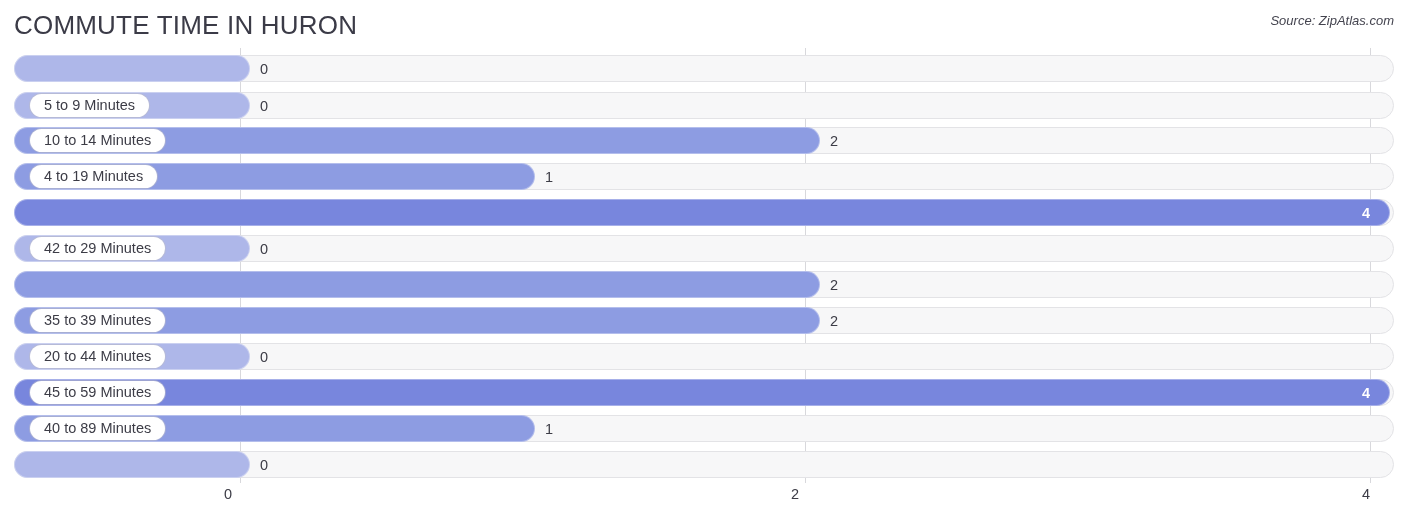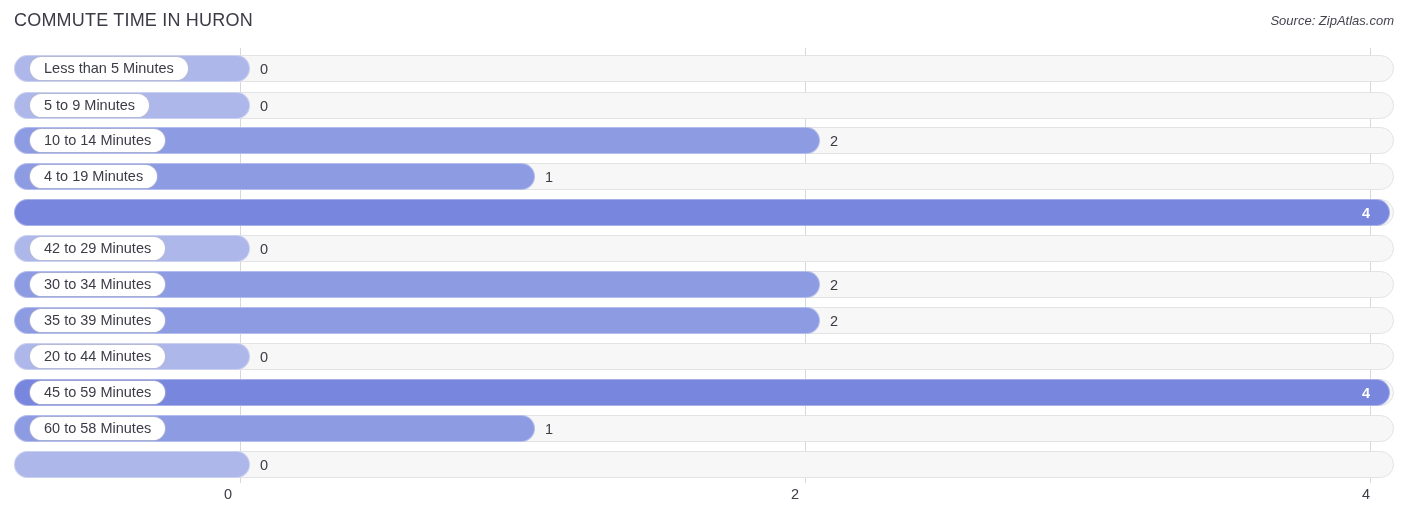--- a/index.html
+++ b/index.html
@@ -14,21 +14,21 @@
     position: relative;
     width: 1406px; height: 523px;
     background: #ffffff;
     overflow: hidden;
   }
 
   
   #chart-title {
     position: absolute;
     left: 14px; top: 10px;
-    font-size: 18px;
+    font-size: 26px;
     letter-spacing: 0.2px;
     color: #3b3b47;
     font-weight: 400;
     white-space: nowrap;
   }
   #source-note {
     position: absolute;
     right: 12px; top: 13px;
     font-size: 13px;
     font-style: italic;
@@ -142,23 +142,20 @@
   <div id="chart-title">COMMUTE TIME IN HURON</div>
   <div id="source-note">Source: ZipAtlas.com</div>
 
   <div id="plot">
       <div class="gridline" style="left: 240px;"></div>
       <div class="gridline" style="left: 805px;"></div>
       <div class="gridline" style="left: 1370px;"></div>
       <div class="row" style="top: 7px;">
         <div class="track"></div>
         <div class="bar shade-lo" style="width: 236px;"></div>
-        <div class="pill">
-          <span class="pill-label">Less than 5 Minutes</span>
-        </div>
         <div class="val-out" style="left: 246px;">0</div>
       </div>
       <div class="row" style="top: 44px;">
         <div class="track"></div>
         <div class="bar shade-lo" style="width: 236px;"></div>
         <div class="pill">
           <span class="pill-label">5 to 9 Minutes</span>
         </div>
         <div class="val-out" style="left: 246px;">0</div>
       </div>
@@ -187,23 +184,20 @@
         <div class="track"></div>
         <div class="bar shade-lo" style="width: 236px;"></div>
         <div class="pill">
           <span class="pill-label">42 to 29 Minutes</span>
         </div>
         <div class="val-out" style="left: 246px;">0</div>
       </div>
       <div class="row" style="top: 223px;">
         <div class="track"></div>
         <div class="bar shade-mid" style="width: 806px;"></div>
-        <div class="pill">
-          <span class="pill-label">30 to 34 Minutes</span>
-        </div>
         <div class="val-out" style="left: 816px;">2</div>
       </div>
       <div class="row" style="top: 259px;">
         <div class="track"></div>
         <div class="bar shade-mid" style="width: 806px;"></div>
         <div class="pill">
           <span class="pill-label">35 to 39 Minutes</span>
         </div>
         <div class="val-out" style="left: 816px;">2</div>
       </div>
@@ -220,21 +214,21 @@
         <div class="bar shade-hi" style="width: 1376px;"></div>
         <div class="pill">
           <span class="pill-label">45 to 59 Minutes</span>
         </div>
         <div class="val-in" style="left: 1348px;">4</div>
       </div>
       <div class="row" style="top: 367px;">
         <div class="track"></div>
         <div class="bar shade-mid" style="width: 521px;"></div>
         <div class="pill">
-          <span class="pill-label">60 to 58 Minutes</span>
+          <span class="pill-label">40 to 89 Minutes</span>
         </div>
         <div class="val-out" style="left: 531px;">1</div>
       </div>
       <div class="row" style="top: 403px;">
         <div class="track"></div>
         <div class="bar shade-lo" style="width: 236px;"></div>
         <div class="val-out" style="left: 246px;">0</div>
       </div>
     </div>
 

